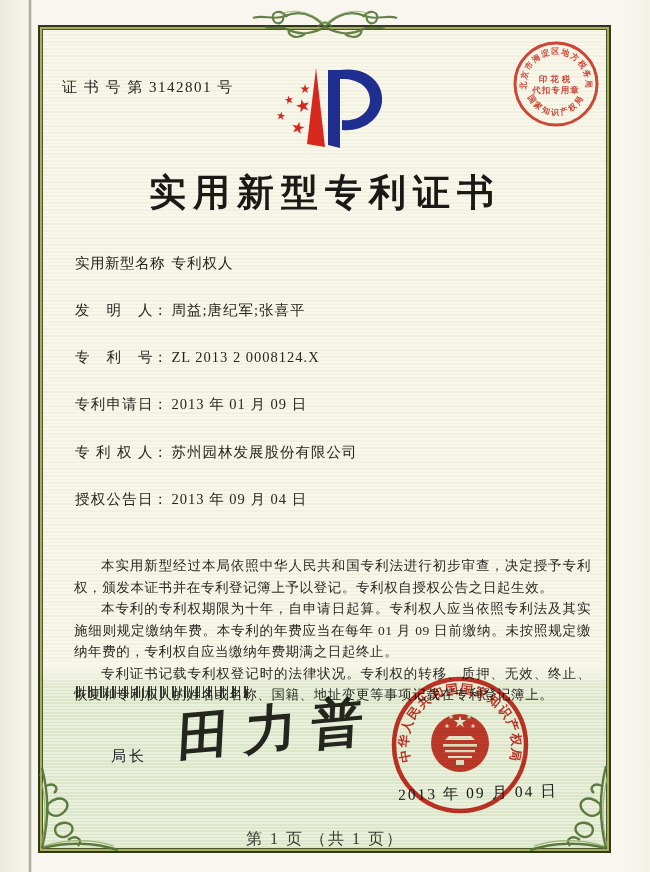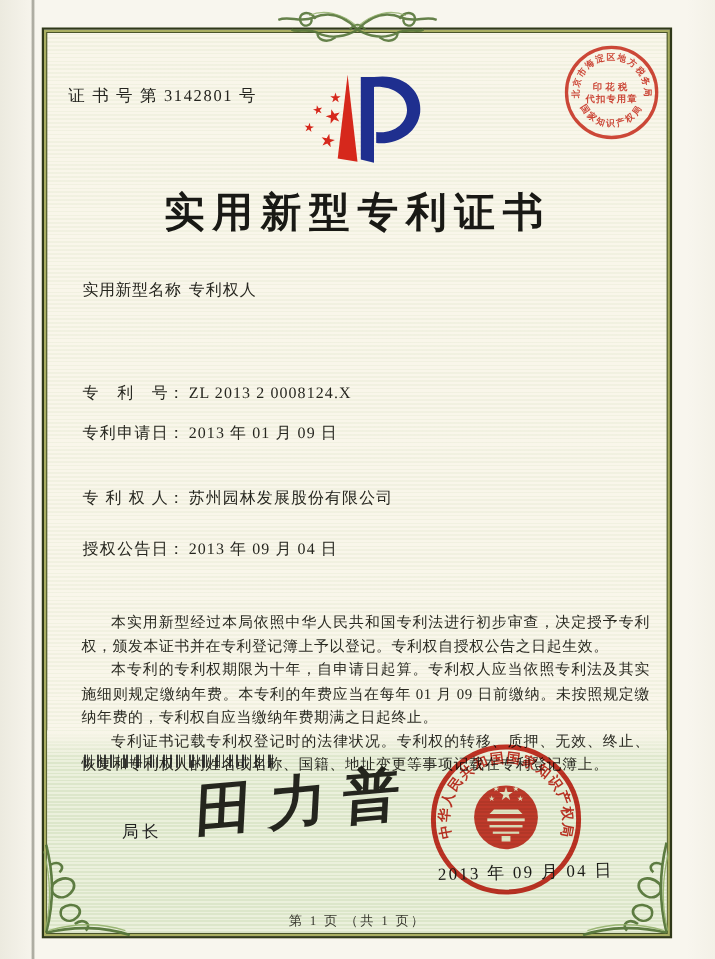--- a/index.html
+++ b/index.html
@@ -27,21 +27,21 @@
   .paras{left:74px;top:515px;width:517px;z-index:6;color:#2a2a22;margin-top:40px;}
   .paras p{margin:0;font-size:13.5px;line-height:21.5px;text-align:justify;text-indent:2em;letter-spacing:.6px;}
   .barcode{left:76px;top:686px;width:173px;height:12px;z-index:6;opacity:.85;
     background:repeating-linear-gradient(90deg,#1d1d1d 0 2px,transparent 2px 3px,#1d1d1d 3px 4px,transparent 4px 7px,#1d1d1d 7px 8px,transparent 8px 12px);}
   .sig-role{left:111px;top:747px;font-size:15px;letter-spacing:3px;color:#222;z-index:6;}
   .sig-name{left:178px;top:703px;font-size:52px;font-weight:600;color:#15150f;z-index:6;
     letter-spacing:15px;transform:rotate(-5deg) skewX(-8deg);transform-origin:left center;opacity:.92;}
   .seal-svg{left:385px;top:670px;z-index:7;mix-blend-mode:multiply;}
   .stamp-svg{left:506px;top:34px;z-index:7;mix-blend-mode:multiply;opacity:.92;}
   .seal-date{left:398px;top:783px;font-size:15.5px;letter-spacing:2px;color:#1b1b17;z-index:8;transform:rotate(-1.5deg);}
-  .footer{left:0;right:0;top:829px;text-align:center;font-size:12px;letter-spacing:2px;color:#3a3a30;z-index:6;}
+  .footer{left:0;right:0;top:829px;text-align:center;font-size:16px;letter-spacing:2px;color:#3a3a30;z-index:6;}
   .logo-svg{left:250px;top:58px;z-index:6;}
   .orn{z-index:6;}
 </style>
 </head>
 <body>
 
 <svg width="0" height="0" style="position:absolute" aria-hidden="true">
   <defs>
     <path id="st" d="M0,-1 0.2245,-0.309 0.951,-0.309 0.3633,0.118 0.5878,0.809 0,0.382 -0.5878,0.809 -0.3633,0.118 -0.951,-0.309 -0.2245,-0.309 Z"></path>
   </defs>
@@ -130,24 +130,27 @@
     </text>
     <text x="50" y="48" font-size="8.5" fill="#d03a2c" text-anchor="middle" letter-spacing="3" font-weight="600">印花税</text>
     <text x="50" y="59" font-size="8.5" fill="#d03a2c" text-anchor="middle" letter-spacing="1" font-weight="600">代扣专用章</text>
   </svg>
 
   <div class="abs title">实用新型专利证书</div>
 
   <div class="abs field-row" style="top:254px">
     <span class="flabel">实用新型名称</span><span class="fcolon">：</span><span class="fvalue">专利权人</span>
   </div>
+  <div class="abs field-row" style="top:301px">
+    <span class="flabel">发明人</span><span class="fcolon">：</span><span class="fvalue">周益;唐纪军;张喜平</span>
+  </div>
   <div class="abs field-row" style="top:348px">
     <span class="flabel">专利号</span><span class="fcolon">：</span><span class="fvalue">ZL 2013 2 0008124.X</span>
   </div>
-  <div class="abs field-row" style="top:384px">
+  <div class="abs field-row" style="top:395px">
     <span class="flabel">专利申请日</span><span class="fcolon">：</span><span class="fvalue">2013 年 01 月 09 日</span>
   </div>
   <div class="abs field-row" style="top:443px">
     <span class="flabel">专利权人</span><span class="fcolon">：</span><span class="fvalue">苏州园林发展股份有限公司</span>
   </div>
   <div class="abs field-row" style="top:490px">
     <span class="flabel">授权公告日</span><span class="fcolon">：</span><span class="fvalue">2013 年 09 月 04 日</span>
   </div>
 
   <div class="abs paras">

